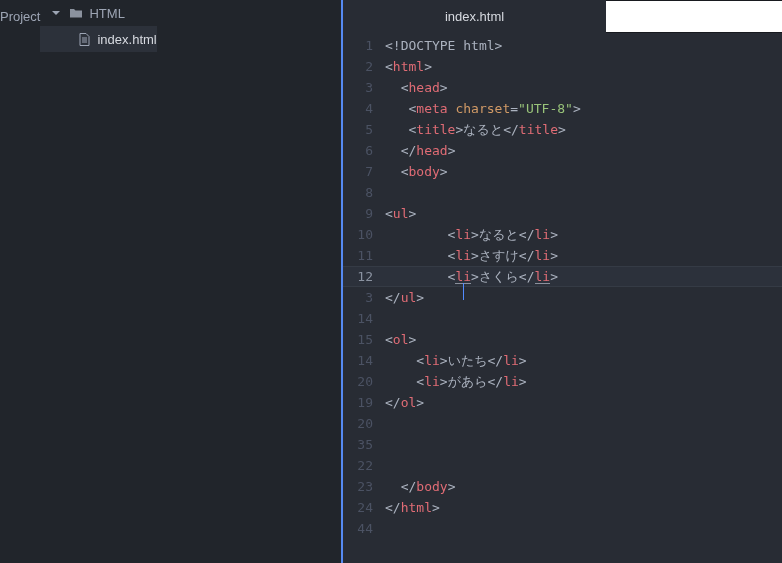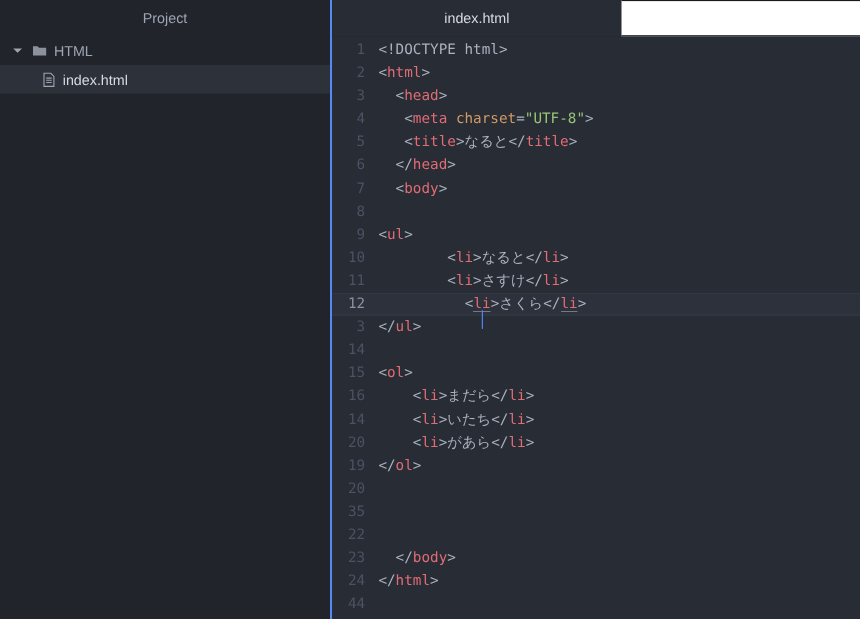--- a/index.html
+++ b/index.html
@@ -14,21 +14,21 @@
     --selection-bg:#2c313a;
     --tab-text:#d7dae0;
     --ui-text:#9da5b4;
   }
   *{box-sizing:border-box;margin:0;padding:0;}
   html,body{width:782px;height:563px;overflow:hidden;}
   body{background:var(--editor-bg);font-family:"DejaVu Sans Mono",monospace;}
   .window{display:flex;width:782px;height:563px;}
 
   
-  .sidebar{width:300px;flex-shrink:0;background:var(--panel-bg);display:flex;flex-direction:column;}
+  .sidebar{width:341px;flex-shrink:0;background:var(--panel-bg);display:flex;flex-direction:row;}
   .sidebar-header{height:33px;display:flex;align-items:center;justify-content:center;
     color:var(--ui-text);font-family:"Liberation Sans",sans-serif;font-size:13px;}
   .tree-row{height:26px;display:flex;align-items:center;gap:6px;
     font-family:"Liberation Sans",sans-serif;font-size:13px;color:var(--ui-text);cursor:default;}
   .tree-row.folder{padding-left:9px;}
   .tree-row.file{padding-left:37px;}
   .tree-row.selected{background:var(--selection-bg);color:#d7dae0;}
   .tree-icon{display:inline-flex;align-items:center;justify-content:center;width:14px;height:14px;flex-shrink:0;}
 
   
@@ -39,21 +39,21 @@
   .tabbar{height:33px;display:flex;flex-shrink:0;background:var(--panel-bg);}
   .tab{width:263px;height:33px;display:flex;align-items:center;justify-content:center;
     background:var(--editor-bg);color:var(--tab-text);
     font-family:"Liberation Sans",sans-serif;font-size:13px;}
   .tabbar-rest{flex:1;background:#ffffff;border-bottom:1px solid #181a1f;border-top:1px solid #181a1f;}
 
   
   .code-area{flex:1;padding-top:2px;overflow:hidden;}
   .line{display:flex;height:21px;line-height:21px;font-size:13px;white-space:pre;}
   .line.active{background:rgba(153,187,255,0.04);
-    box-shadow:inset 0 1px 0 #353b45, inset 0 -1px 0 #353b45;gap:16px;}
+    box-shadow:inset 0 1px 0 #353b45, inset 0 -1px 0 #353b45;}
   .gutter{width:42px;flex-shrink:0;text-align:right;padding-right:12px;color:var(--line-number);}
   .line.active .gutter{color:#8b93a1;}
   .code{flex:1;color:var(--text);min-width:0;}
   .tok-plain{color:var(--text);}
   .tok-tag{color:var(--tag);}
   .tok-attr{color:var(--attr);}
   .tok-str{color:var(--string);}
   .tok-u{box-shadow:inset 0 -1px 0 rgba(171,178,191,0.75);}
   .cursor{display:inline-block;width:0;position:relative;}
   .cursor::after{content:"";position:absolute;left:-0.5px;top:2px;width:1.5px;height:17px;background:#528bff;}
@@ -110,21 +110,20 @@
           <div class="line"><div class="gutter">6</div><div class="code"><span class="tok-plain">  &lt;/</span><span class="tok-tag">head</span><span class="tok-plain">&gt;</span></div></div>
           <div class="line"><div class="gutter">7</div><div class="code"><span class="tok-plain">  &lt;</span><span class="tok-tag">body</span><span class="tok-plain">&gt;</span></div></div>
           <div class="line"><div class="gutter">8</div><div class="code"></div></div>
           <div class="line"><div class="gutter">9</div><div class="code"><span class="tok-plain">&lt;</span><span class="tok-tag">ul</span><span class="tok-plain">&gt;</span></div></div>
           <div class="line"><div class="gutter">10</div><div class="code"><span class="tok-plain">        &lt;</span><span class="tok-tag">li</span><span class="tok-plain">&gt;</span><span class="tok-plain">なると</span><span class="tok-plain">&lt;/</span><span class="tok-tag">li</span><span class="tok-plain">&gt;</span></div></div>
           <div class="line"><div class="gutter">11</div><div class="code"><span class="tok-plain">        &lt;</span><span class="tok-tag">li</span><span class="tok-plain">&gt;</span><span class="tok-plain">さすけ</span><span class="tok-plain">&lt;/</span><span class="tok-tag">li</span><span class="tok-plain">&gt;</span></div></div>
           <div class="line active"><div class="gutter">12</div><div class="code"><span class="tok-plain">        &lt;</span><span class="tok-tag tok-u">l</span><span class="cursor"></span><span class="tok-tag tok-u">i</span><span class="tok-plain">&gt;</span><span class="tok-plain">さくら</span><span class="tok-plain">&lt;/</span><span class="tok-tag tok-u">li</span><span class="tok-plain">&gt;</span></div></div>
           <div class="line"><div class="gutter">3</div><div class="code"><span class="tok-plain">&lt;/</span><span class="tok-tag">ul</span><span class="tok-plain">&gt;</span></div></div>
           <div class="line"><div class="gutter">14</div><div class="code"></div></div>
           <div class="line"><div class="gutter">15</div><div class="code"><span class="tok-plain">&lt;</span><span class="tok-tag">ol</span><span class="tok-plain">&gt;</span></div></div>
-          <div class="line"><div class="gutter">16</div><div class="code"><span class="tok-plain">    &lt;</span><span class="tok-tag">li</span><span class="tok-plain">&gt;</span><span class="tok-plain">まだら</span><span class="tok-plain">&lt;/</span><span class="tok-tag">li</span><span class="tok-plain">&gt;</span></div></div>
           <div class="line"><div class="gutter">14</div><div class="code"><span class="tok-plain">    &lt;</span><span class="tok-tag">li</span><span class="tok-plain">&gt;</span><span class="tok-plain">いたち</span><span class="tok-plain">&lt;/</span><span class="tok-tag">li</span><span class="tok-plain">&gt;</span></div></div>
           <div class="line"><div class="gutter">20</div><div class="code"><span class="tok-plain">    &lt;</span><span class="tok-tag">li</span><span class="tok-plain">&gt;</span><span class="tok-plain">があら</span><span class="tok-plain">&lt;/</span><span class="tok-tag">li</span><span class="tok-plain">&gt;</span></div></div>
           <div class="line"><div class="gutter">19</div><div class="code"><span class="tok-plain">&lt;/</span><span class="tok-tag">ol</span><span class="tok-plain">&gt;</span></div></div>
           <div class="line"><div class="gutter">20</div><div class="code"></div></div>
           <div class="line"><div class="gutter">35</div><div class="code"></div></div>
           <div class="line"><div class="gutter">22</div><div class="code"></div></div>
           <div class="line"><div class="gutter">23</div><div class="code"><span class="tok-plain">  &lt;/</span><span class="tok-tag">body</span><span class="tok-plain">&gt;</span></div></div>
           <div class="line"><div class="gutter">24</div><div class="code"><span class="tok-plain">&lt;/</span><span class="tok-tag">html</span><span class="tok-plain">&gt;</span></div></div>
           <div class="line"><div class="gutter">44</div><div class="code"></div></div>
         </div>

